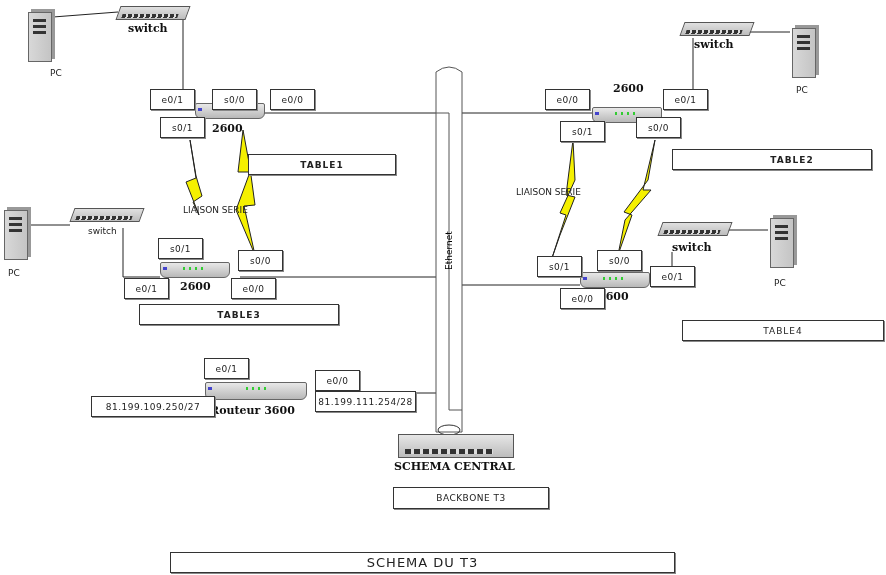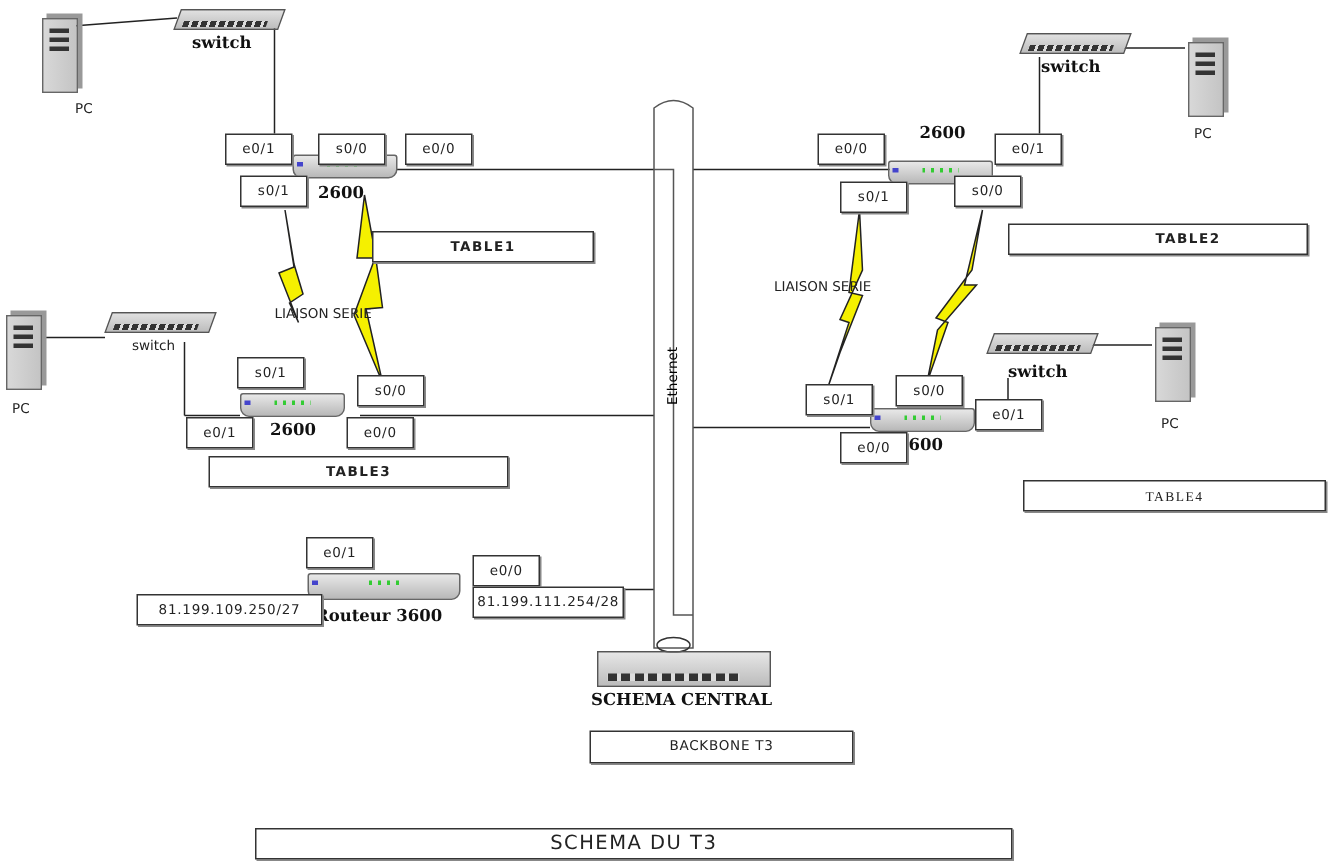--- a/index.html
+++ b/index.html
@@ -146,32 +146,32 @@
   <div class="label" style="left:774px;top:278px;">PC</div>
   <div class="router" style="left:580px;top:272px;">
       <div class="ind"></div>
       <div class="leds"></div>
     </div>
   <div class="label bold" style="left:598px;top:290px;">2600</div>
   <div class="box" style="left:537px;top:256px;width:45px;height:21px;">s0/1</div>
   <div class="box" style="left:597px;top:250px;width:45px;height:21px;">s0/0</div>
   <div class="box" style="left:650px;top:266px;width:45px;height:21px;">e0/1</div>
   <div class="box" style="left:560px;top:288px;width:45px;height:21px;">e0/0</div>
-  <div class="box" style="left:682px;top:320px;width:202px;height:21px;letter-spacing:1px;font-family:Liberation Serif, serif;">TABLE4</div>
+  <div class="box" style="left:682px;top:320px;width:202px;height:21px;letter-spacing:1px;">TABLE4</div>
 
   <div class="router" style="left:205px;top:382px;width:100px;height:16px;">
       <div class="ind"></div>
       <div class="leds" style="left:40px;"></div>
     </div>
   <div class="label bold" style="left:210px;top:404px;">Routeur 3600</div>
   <div class="box" style="left:204px;top:358px;width:45px;height:21px;">e0/1</div>
   <div class="box" style="left:315px;top:370px;width:45px;height:21px;">e0/0</div>
   <div class="box" style="left:91px;top:396px;width:124px;height:21px;">81.199.109.250/27</div>
   <div class="box" style="left:315px;top:391px;width:101px;height:21px;">81.199.111.254/28</div>
 
   <div class="central" style="left:398px;top:434px;">
       <div class="ports"></div>
     </div>
   <div class="label bold" style="left:394px;top:460px;">SCHEMA CENTRAL</div>
-  <div class="box" style="left:393px;top:487px;width:176px;height:22px;">BACKBONE T3</div>
+  <div class="box" style="left:393px;top:487px;width:156px;height:22px;">BACKBONE T3</div>
 
   <div class="box" style="left:170px;top:552px;width:505px;height:21px;font-size:13px;letter-spacing:1px;">SCHEMA DU T3</div>
 </div>
 
 </body></html>

